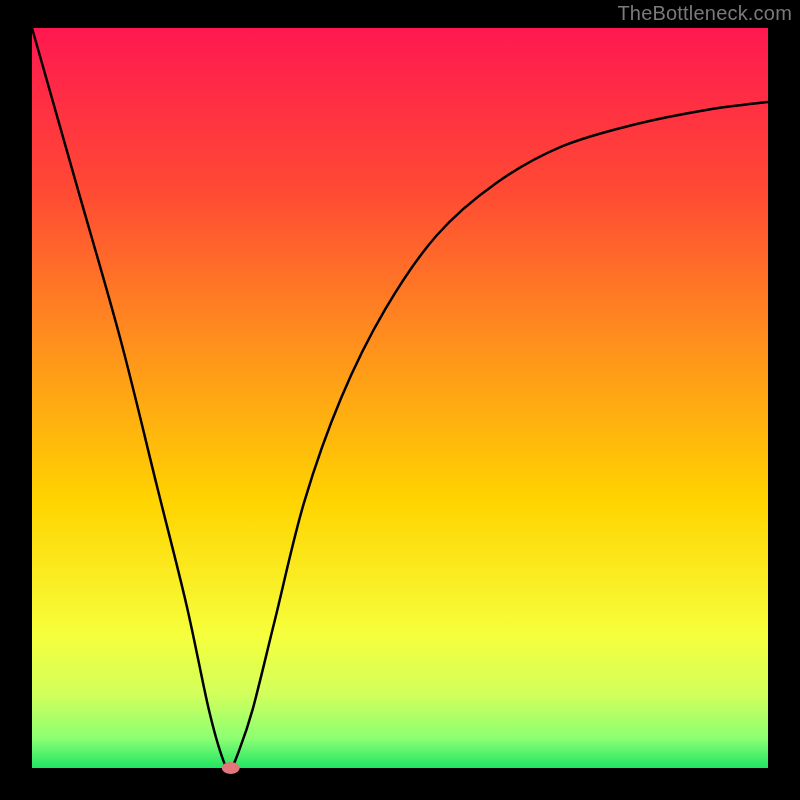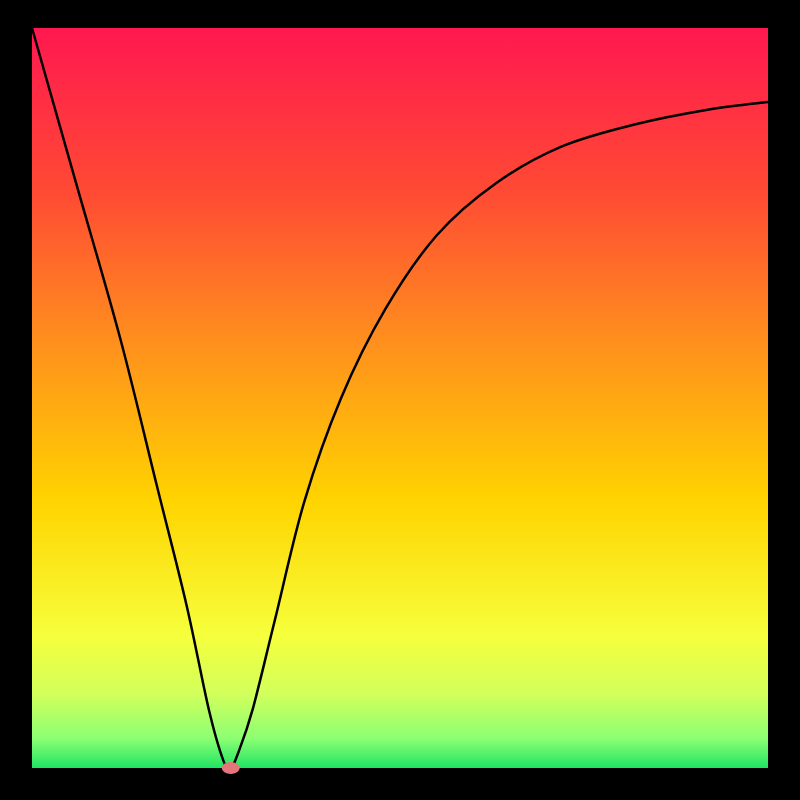--- a/index.html
+++ b/index.html
@@ -30,20 +30,21 @@
     position: absolute;
     top: 0;
     left: 0;
   }
 </style>
 </head>
 <body>
 
 <div class="frame">
 
+  <div class="watermark">TheBottleneck.com</div>
 
   <svg id="chart-svg" width="800" height="800" viewBox="0 0 800 800">
     <defs>
       <linearGradient id="bg-grad" x1="0" y1="0" x2="0" y2="1">
           <stop offset="0%" stop-color="#ff1850"></stop>
           <stop offset="22%" stop-color="#ff4a34"></stop>
           <stop offset="42%" stop-color="#ff8e1e"></stop>
           <stop offset="64%" stop-color="#ffd400"></stop>
           <stop offset="82%" stop-color="#f6ff3c"></stop>
           <stop offset="90%" stop-color="#d2ff5c"></stop>

